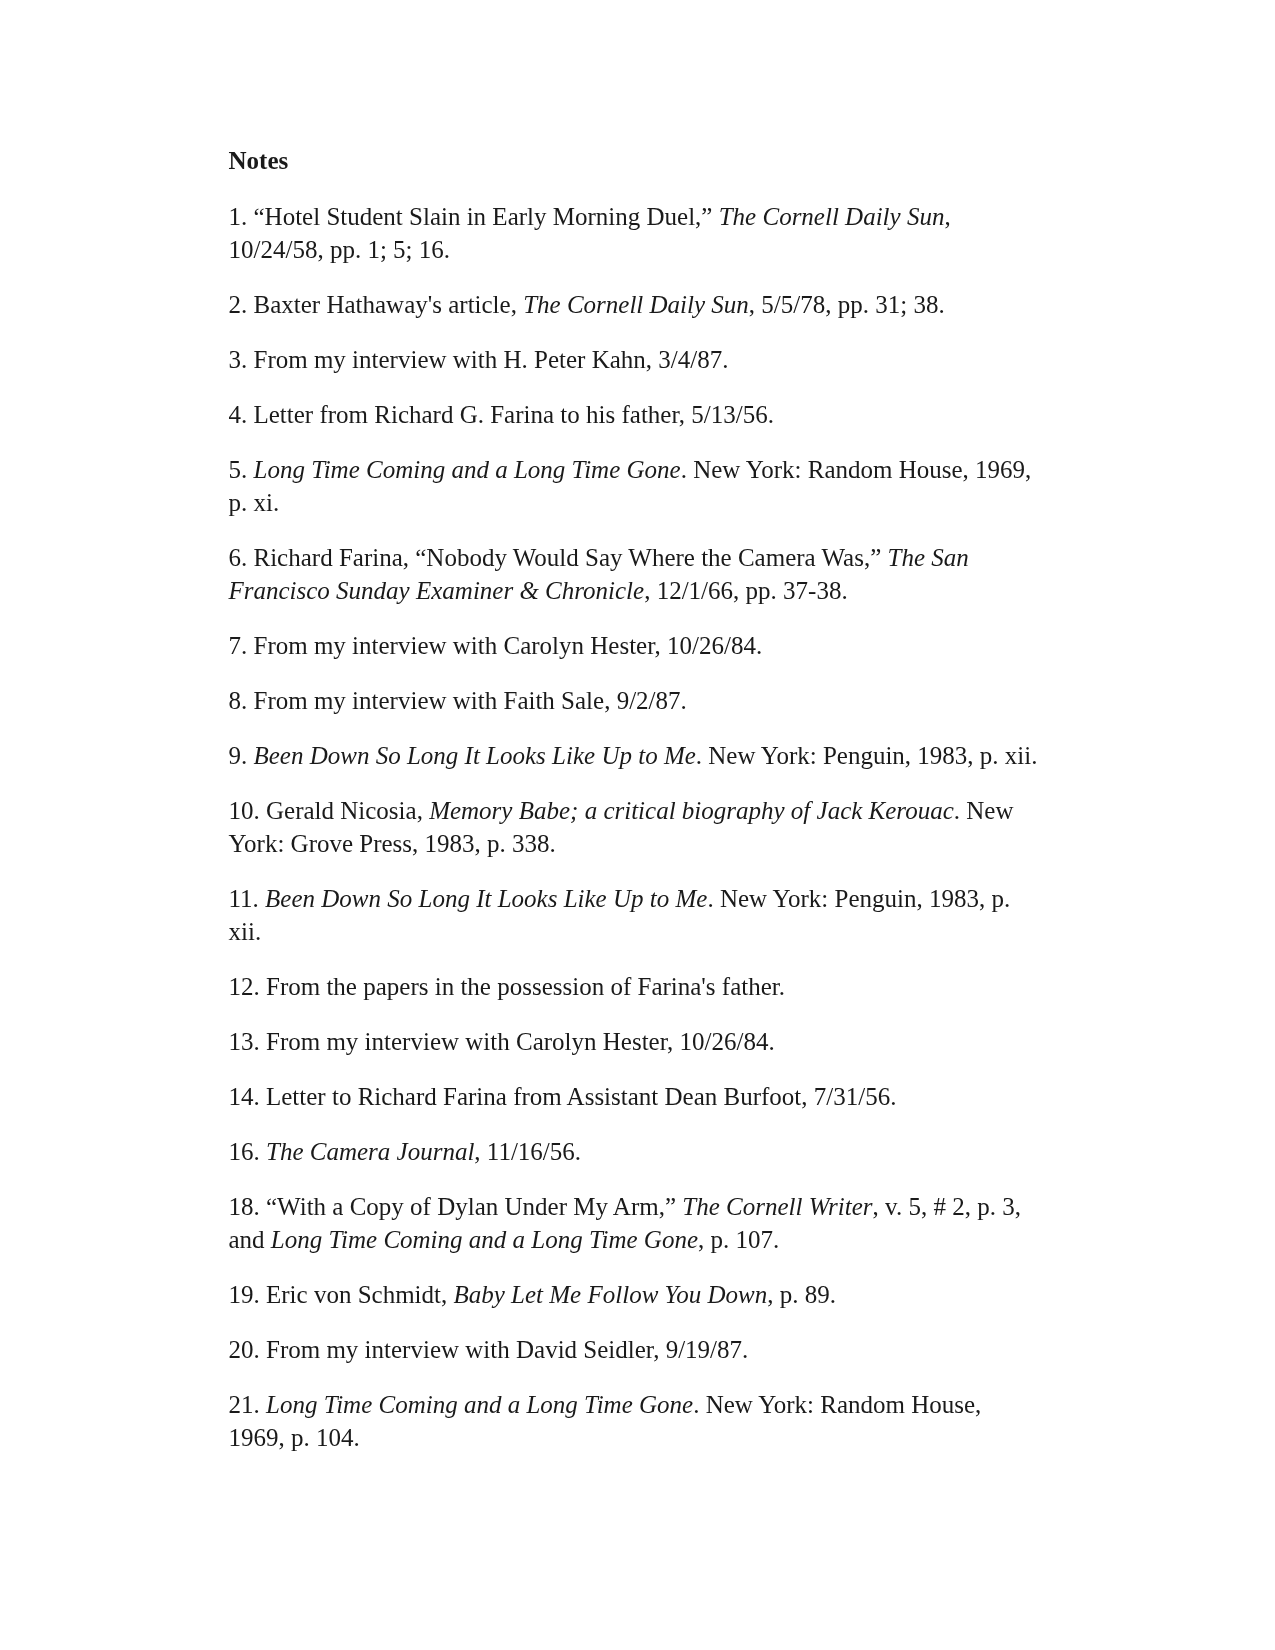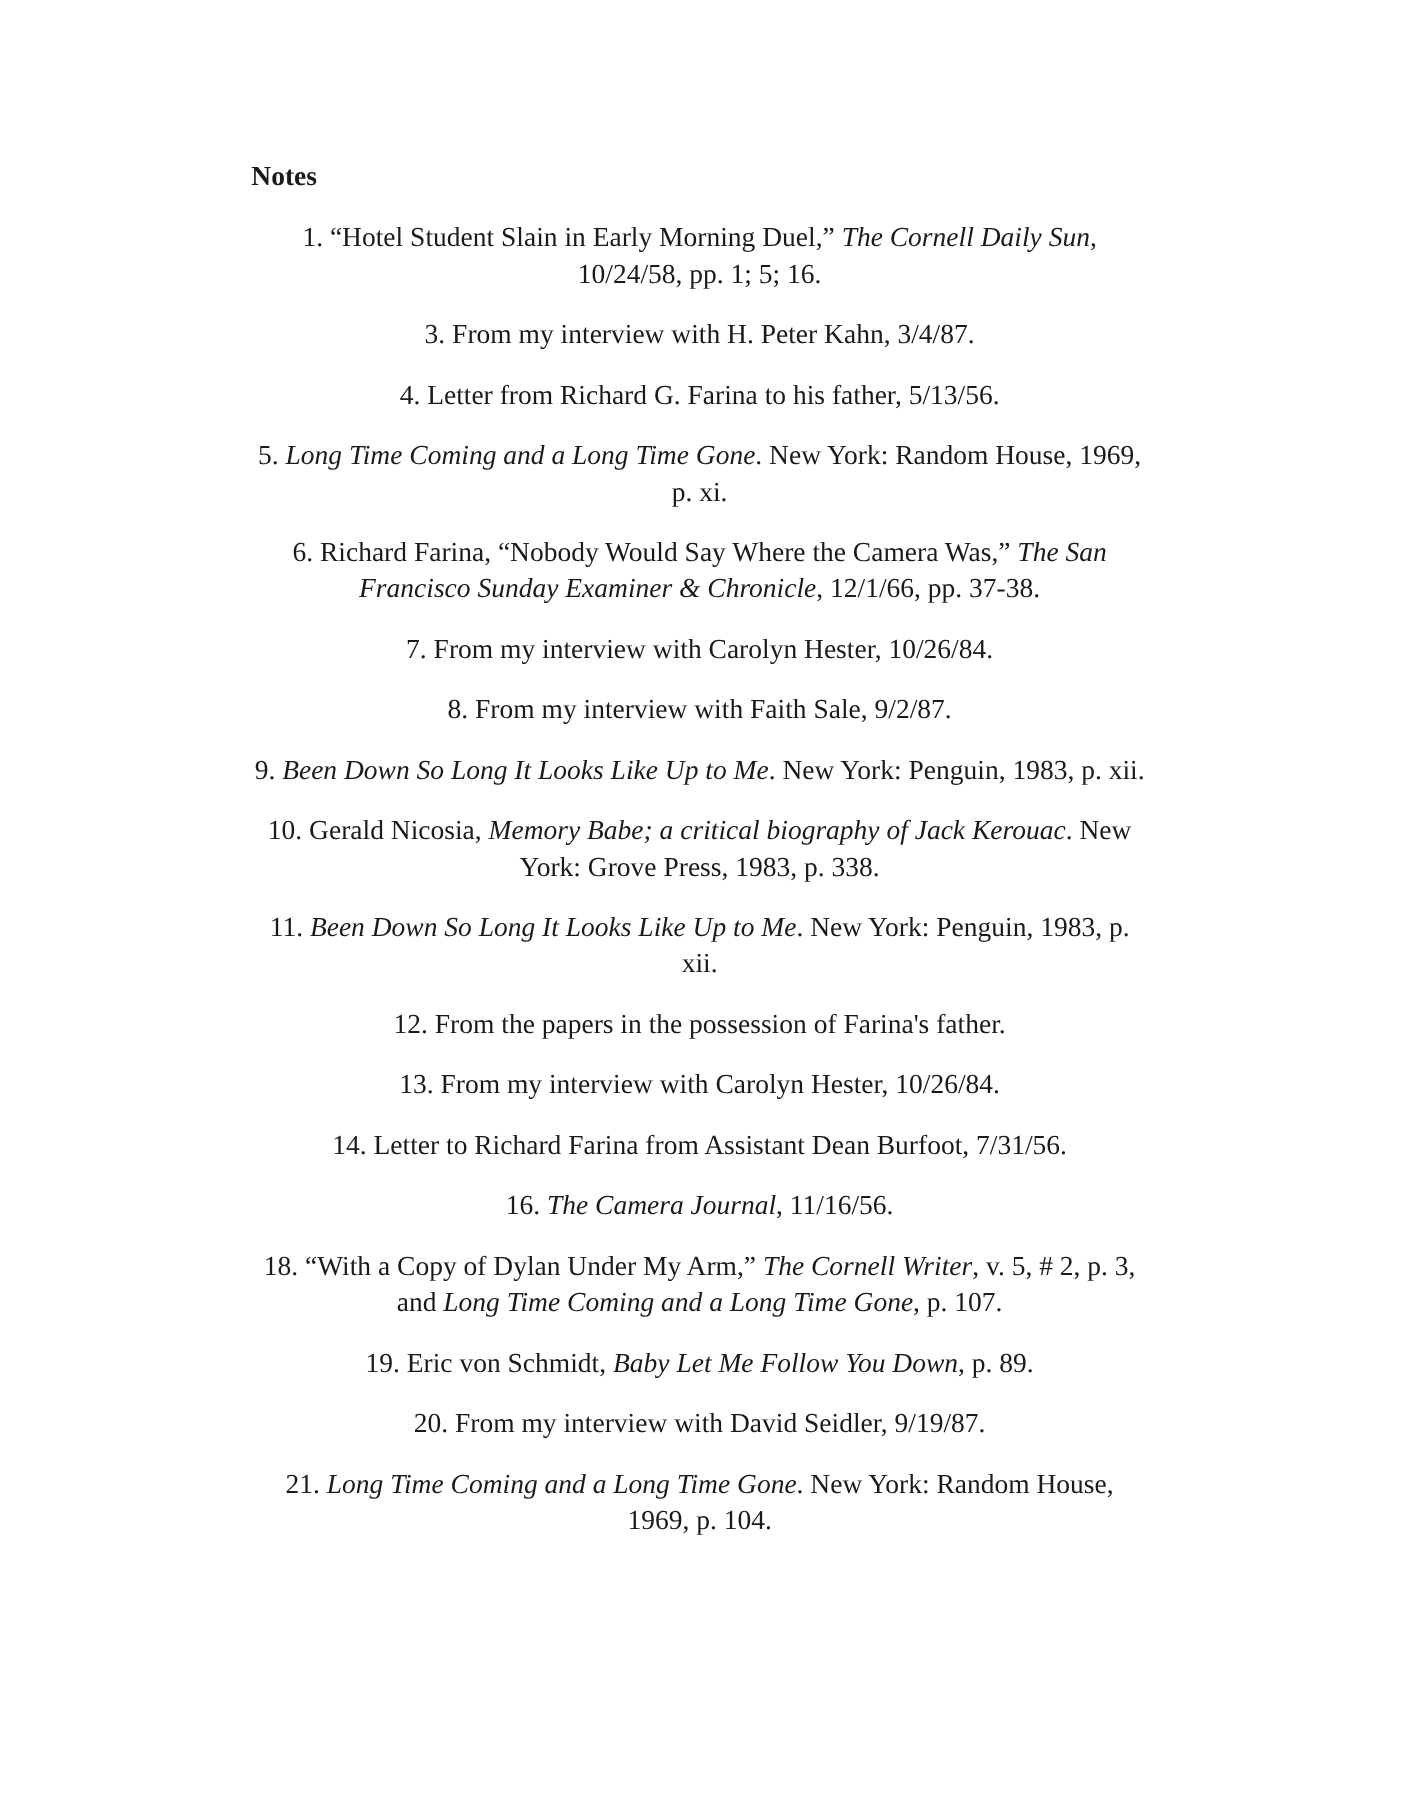--- a/index.html
+++ b/index.html
@@ -21,33 +21,33 @@
     color: #1a1a1a;
   }
   .doc-title {
     font-size: 25px;
     font-weight: bold;
     margin: 0 0 23px 0;
     line-height: 1.32;
   }
   .note {
     margin: 16px 0 22px 0;
-    text-align: center;
   }
   .note .em {
     font-style: italic;
   }
 </style>
 </head>
 <body>
 
 <div class="page">
   <h1 class="doc-title">Notes</h1>
   <div>
       <p class="note"><span>1. </span><span>“Hotel Student Slain in Early Morning Duel,” </span><span class="em">The Cornell Daily Sun</span><span>, 10/24/58, pp. 1; 5; 16.</span></p>
+      <p class="note"><span>2. </span><span>Baxter Hathaway's article, </span><span class="em">The Cornell Daily Sun</span><span>, 5/5/78, pp. 31; 38.</span></p>
       <p class="note"><span>3. </span><span>From my interview with H. Peter Kahn, 3/4/87.</span></p>
       <p class="note"><span>4. </span><span>Letter from Richard G. Farina to his father, 5/13/56.</span></p>
       <p class="note"><span>5. </span><span class="em">Long Time Coming and a Long Time Gone</span><span>. New York: Random House, 1969, p. xi.</span></p>
       <p class="note"><span>6. </span><span>Richard Farina, “Nobody Would Say Where the Camera Was,” </span><span class="em">The San Francisco Sunday Examiner &amp; Chronicle</span><span>, 12/1/66, pp. 37-38.</span></p>
       <p class="note"><span>7. </span><span>From my interview with Carolyn Hester, 10/26/84.</span></p>
       <p class="note"><span>8. </span><span>From my interview with Faith Sale, 9/2/87.</span></p>
       <p class="note"><span>9. </span><span class="em">Been Down So Long It Looks Like Up to Me</span><span>. New York: Penguin, 1983, p. xii.</span></p>
       <p class="note"><span>10. </span><span>Gerald Nicosia, </span><span class="em">Memory Babe; a critical biography of Jack Kerouac</span><span>. New York: Grove Press, 1983, p. 338.</span></p>
       <p class="note"><span>11. </span><span class="em">Been Down So Long It Looks Like Up to Me</span><span>. New York: Penguin, 1983, p. xii.</span></p>
       <p class="note"><span>12. </span><span>From the papers in the possession of Farina's father.</span></p>

